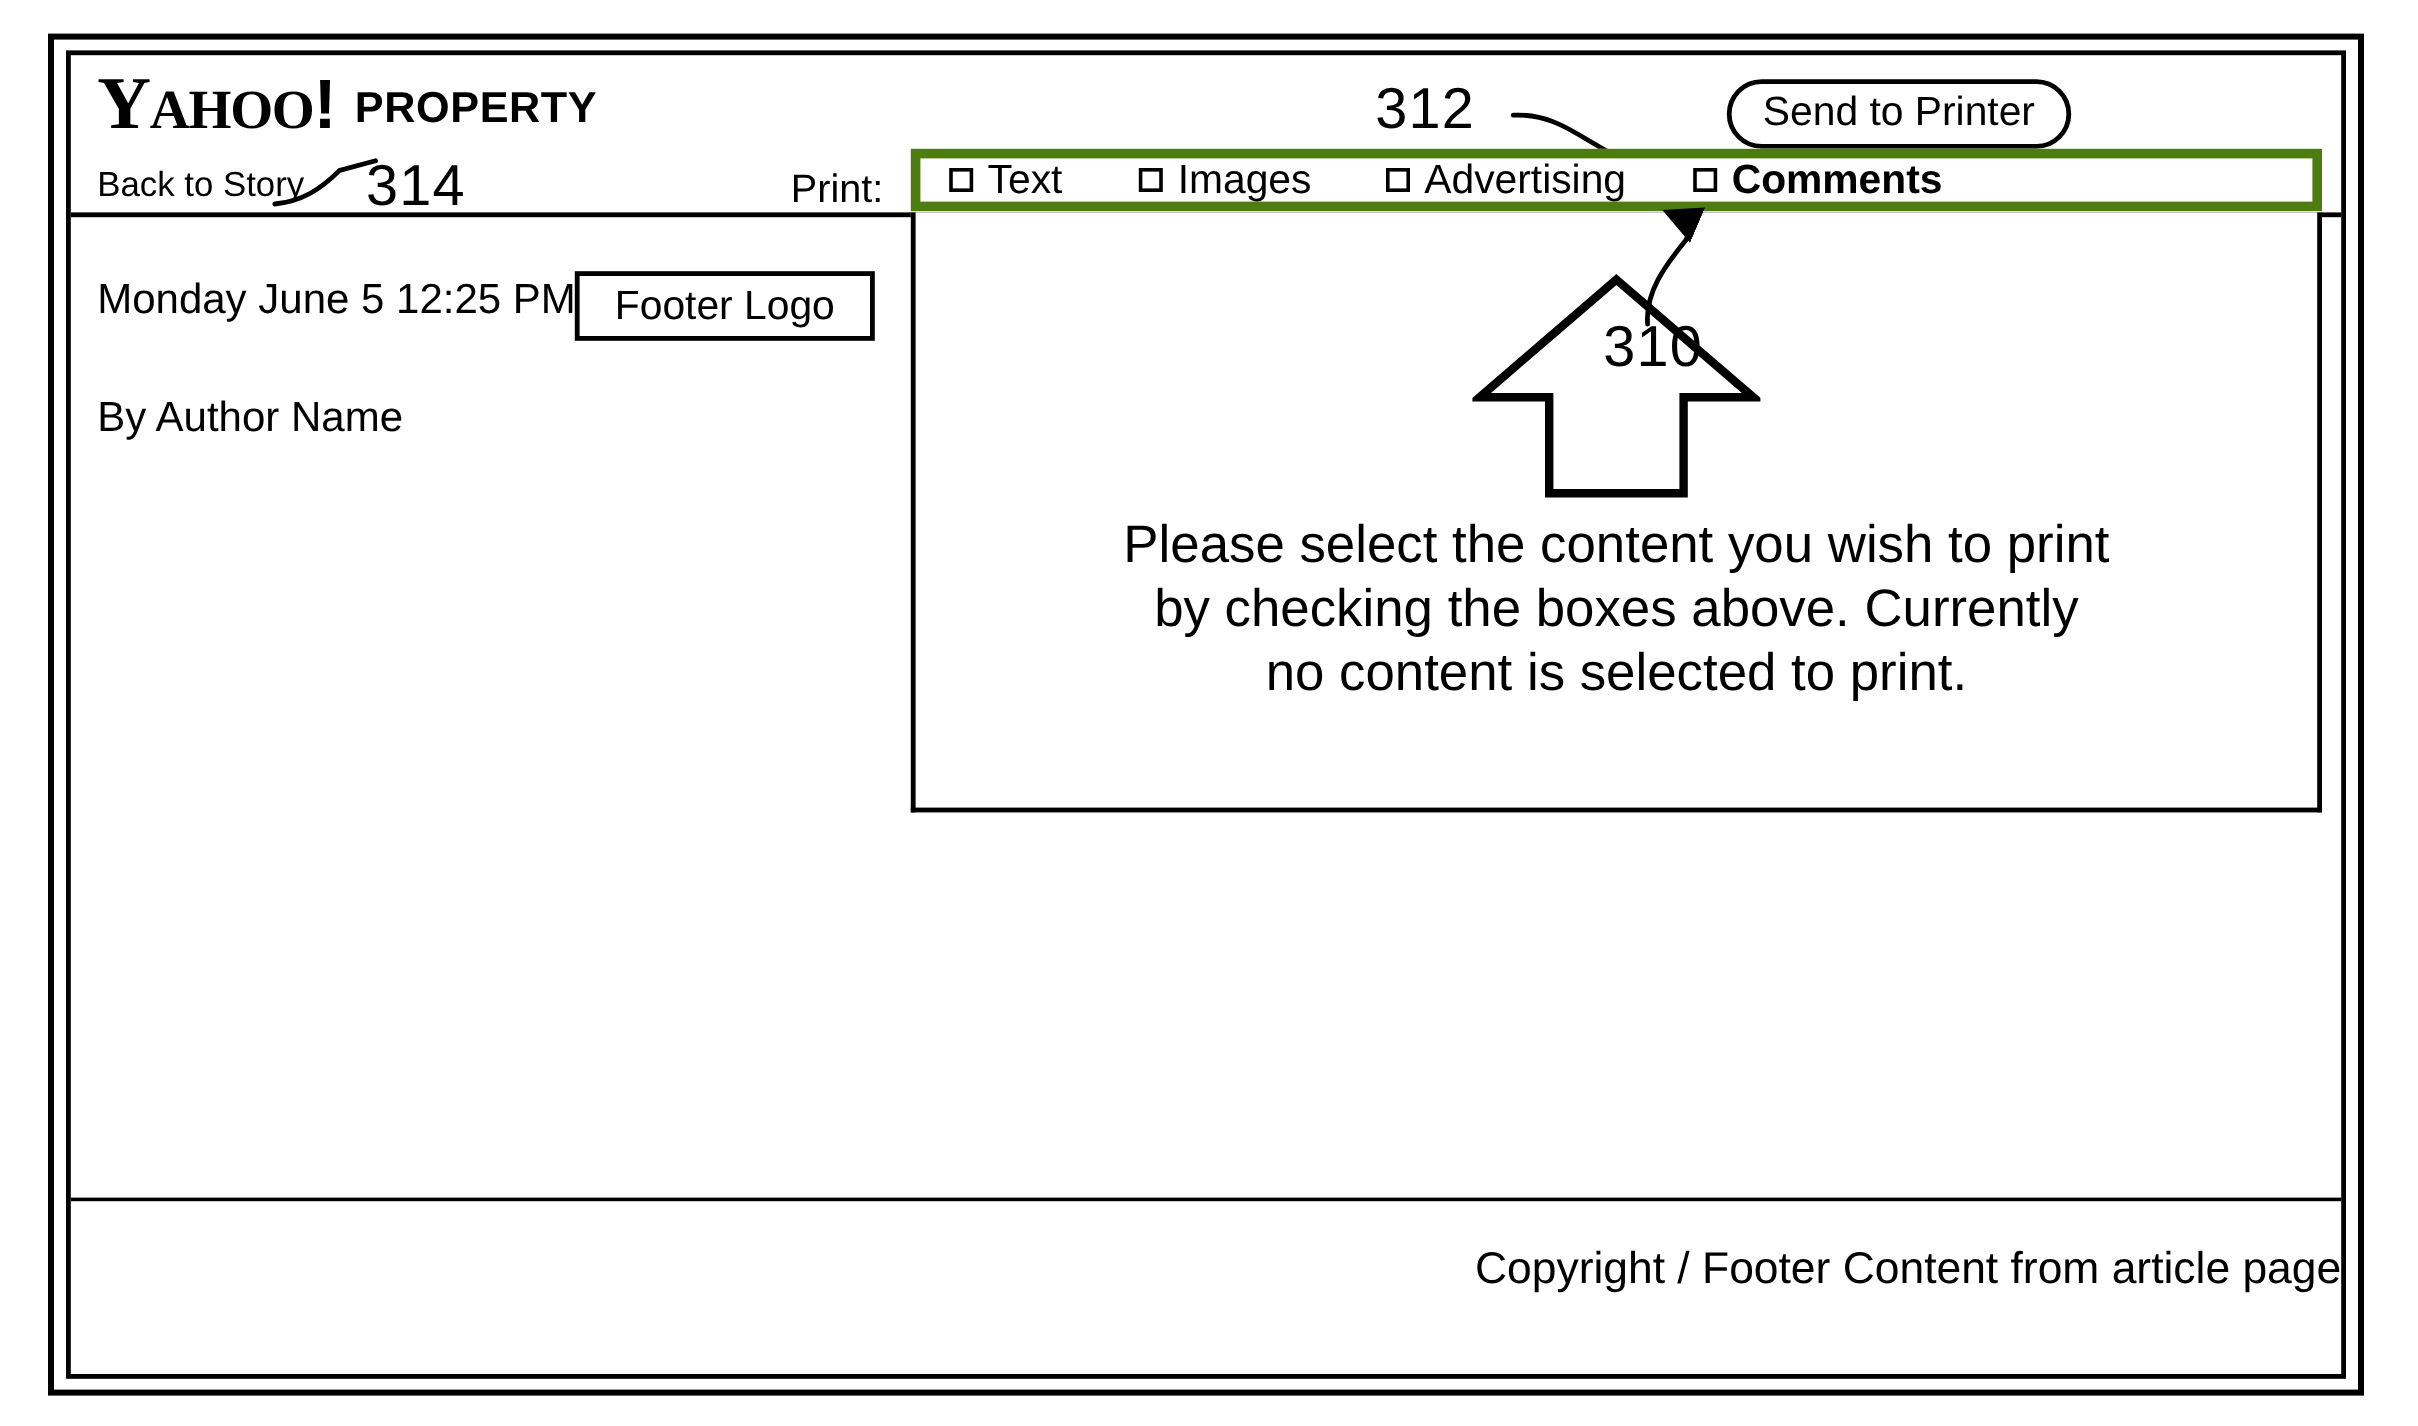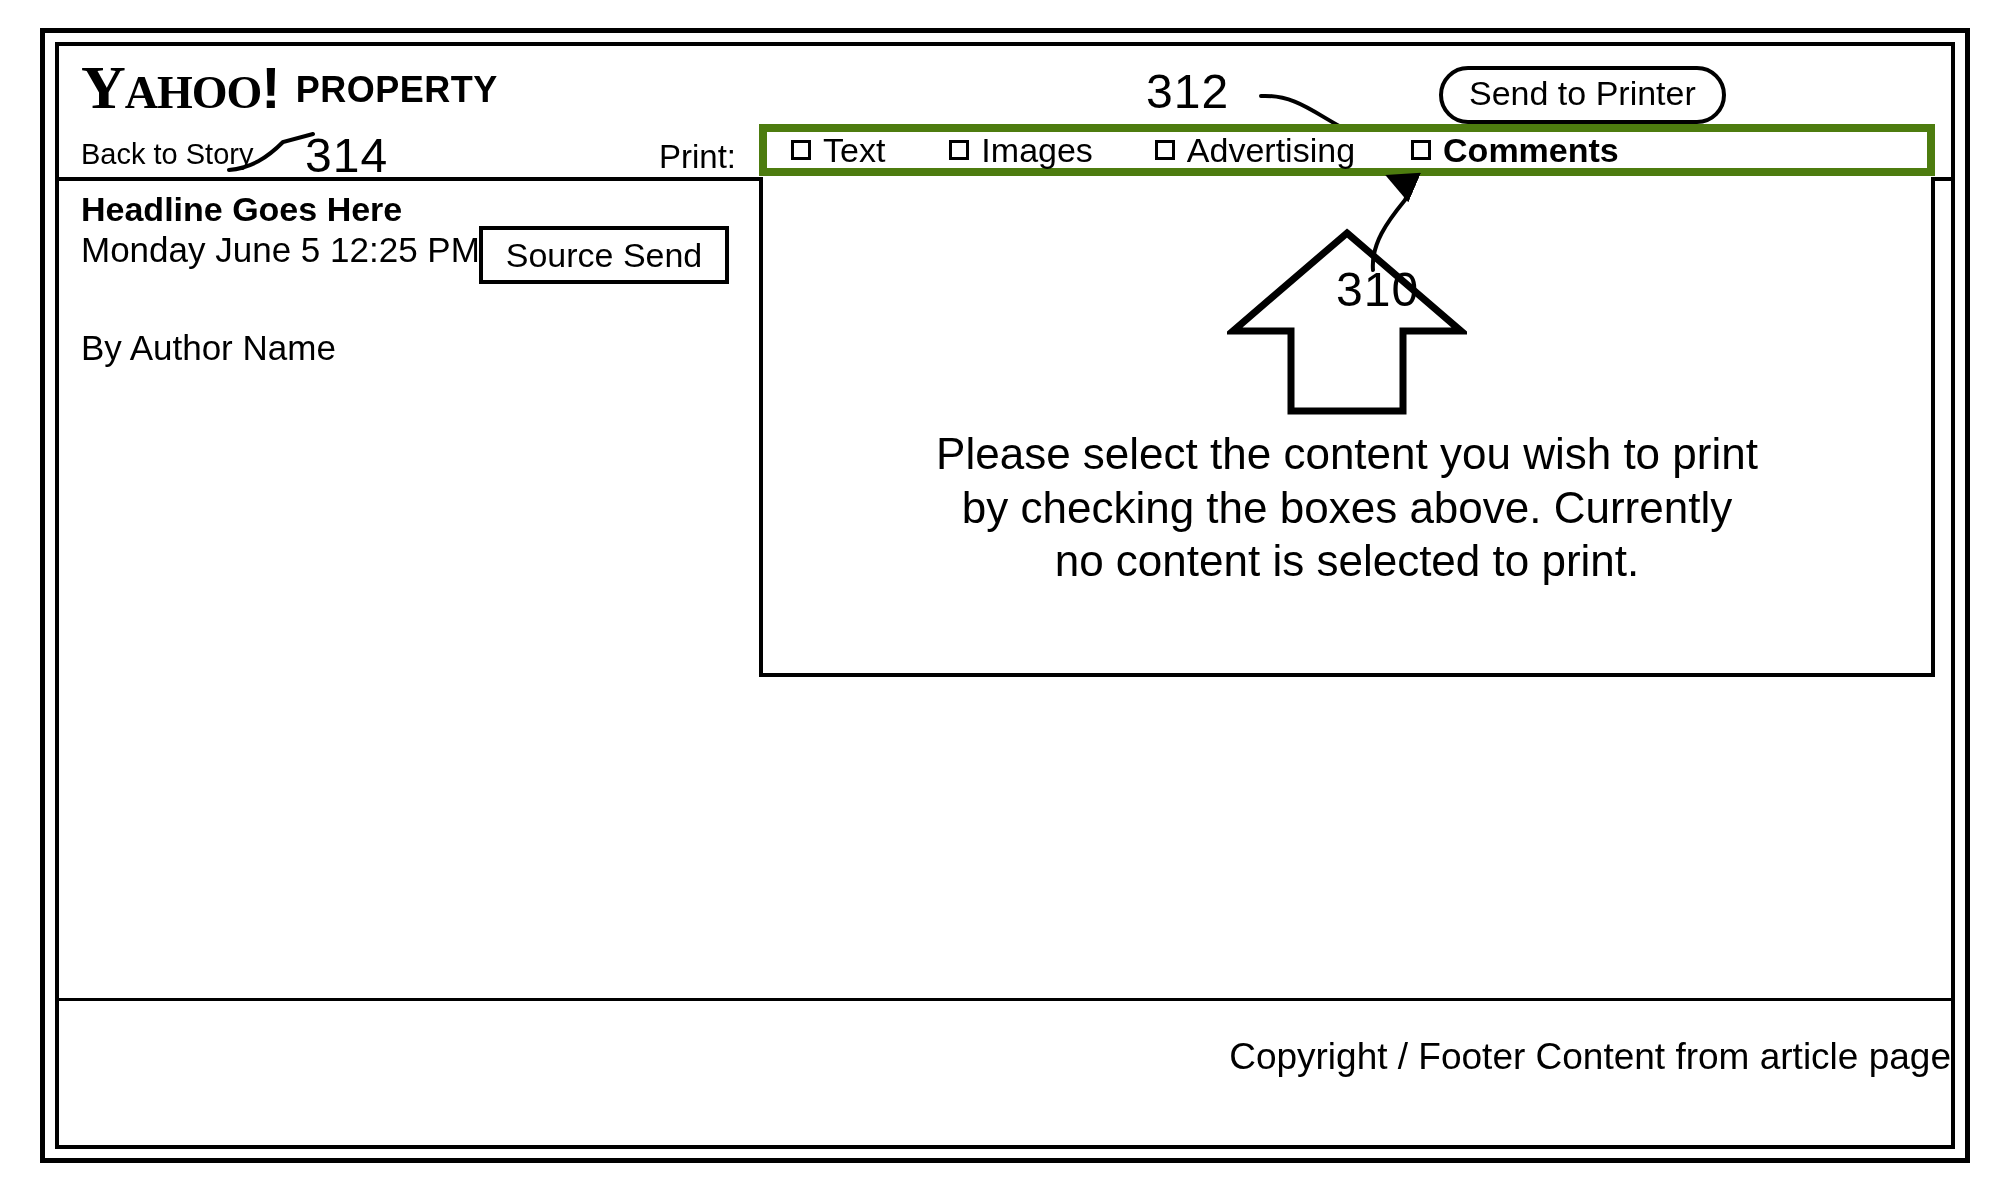--- a/index.html
+++ b/index.html
@@ -302,23 +302,22 @@
         <span>Advertising</span>
       </div>
       <div class="opt opt-comments">
         <span class="checkbox"></span>
         <span>Comments</span>
       </div>
     </div>
 
     <div class="header-rule"></div>
 
-    <div class="headline">Headline Goes Here</div>
     <div class="dateline">Monday June 5 12:25 PM ET</div>
-    <div class="source-logo">Source Send</div>
+    <div class="source-logo">Footer Logo</div>
     <div class="byline">By Author Name</div>
 
     <div class="preview-panel">
       <svg class="up-arrow" width="240" height="200" viewBox="0 0 240 200">
         <polygon points="120,8 234,106 176,106 176,186 64,186 64,106 6,106" fill="#ffffff" stroke="#000000" stroke-width="7" stroke-linejoin="miter"></polygon>
       </svg>
       <div class="empty-message">
         <div>Please select the content you wish to print</div>
         <div>by checking the boxes above. Currently</div>
         <div>no content is selected to print.</div>

